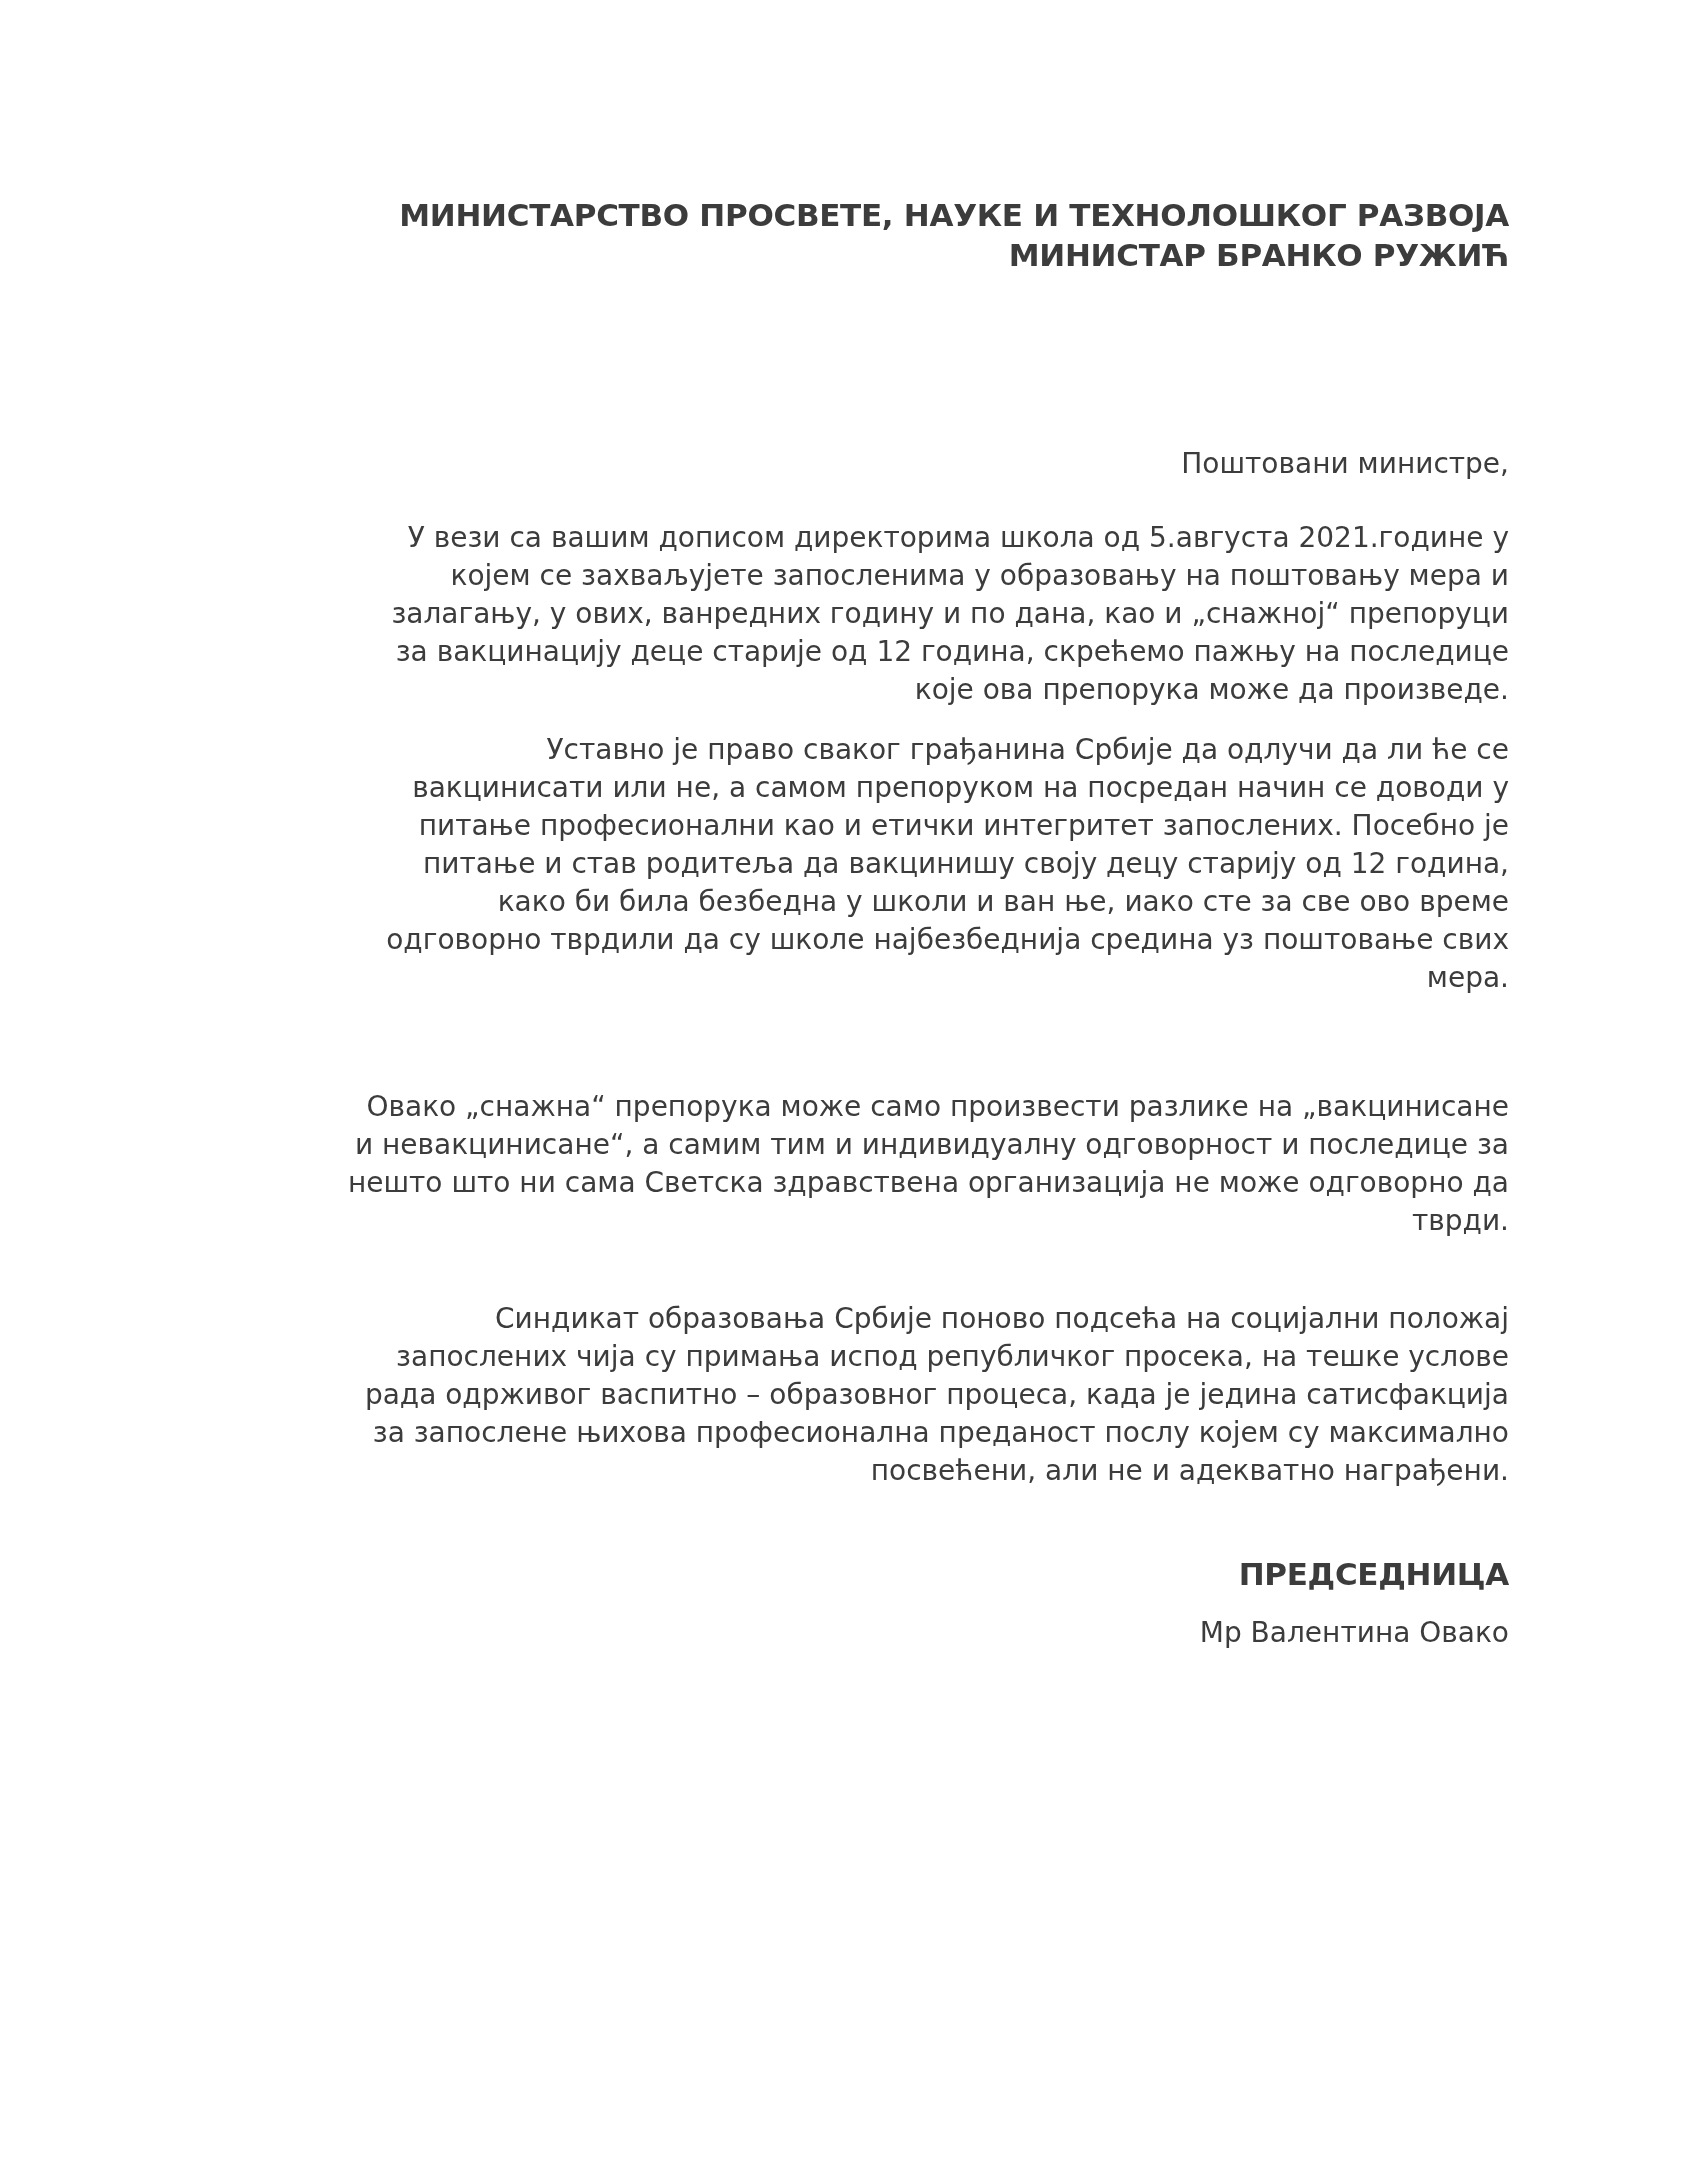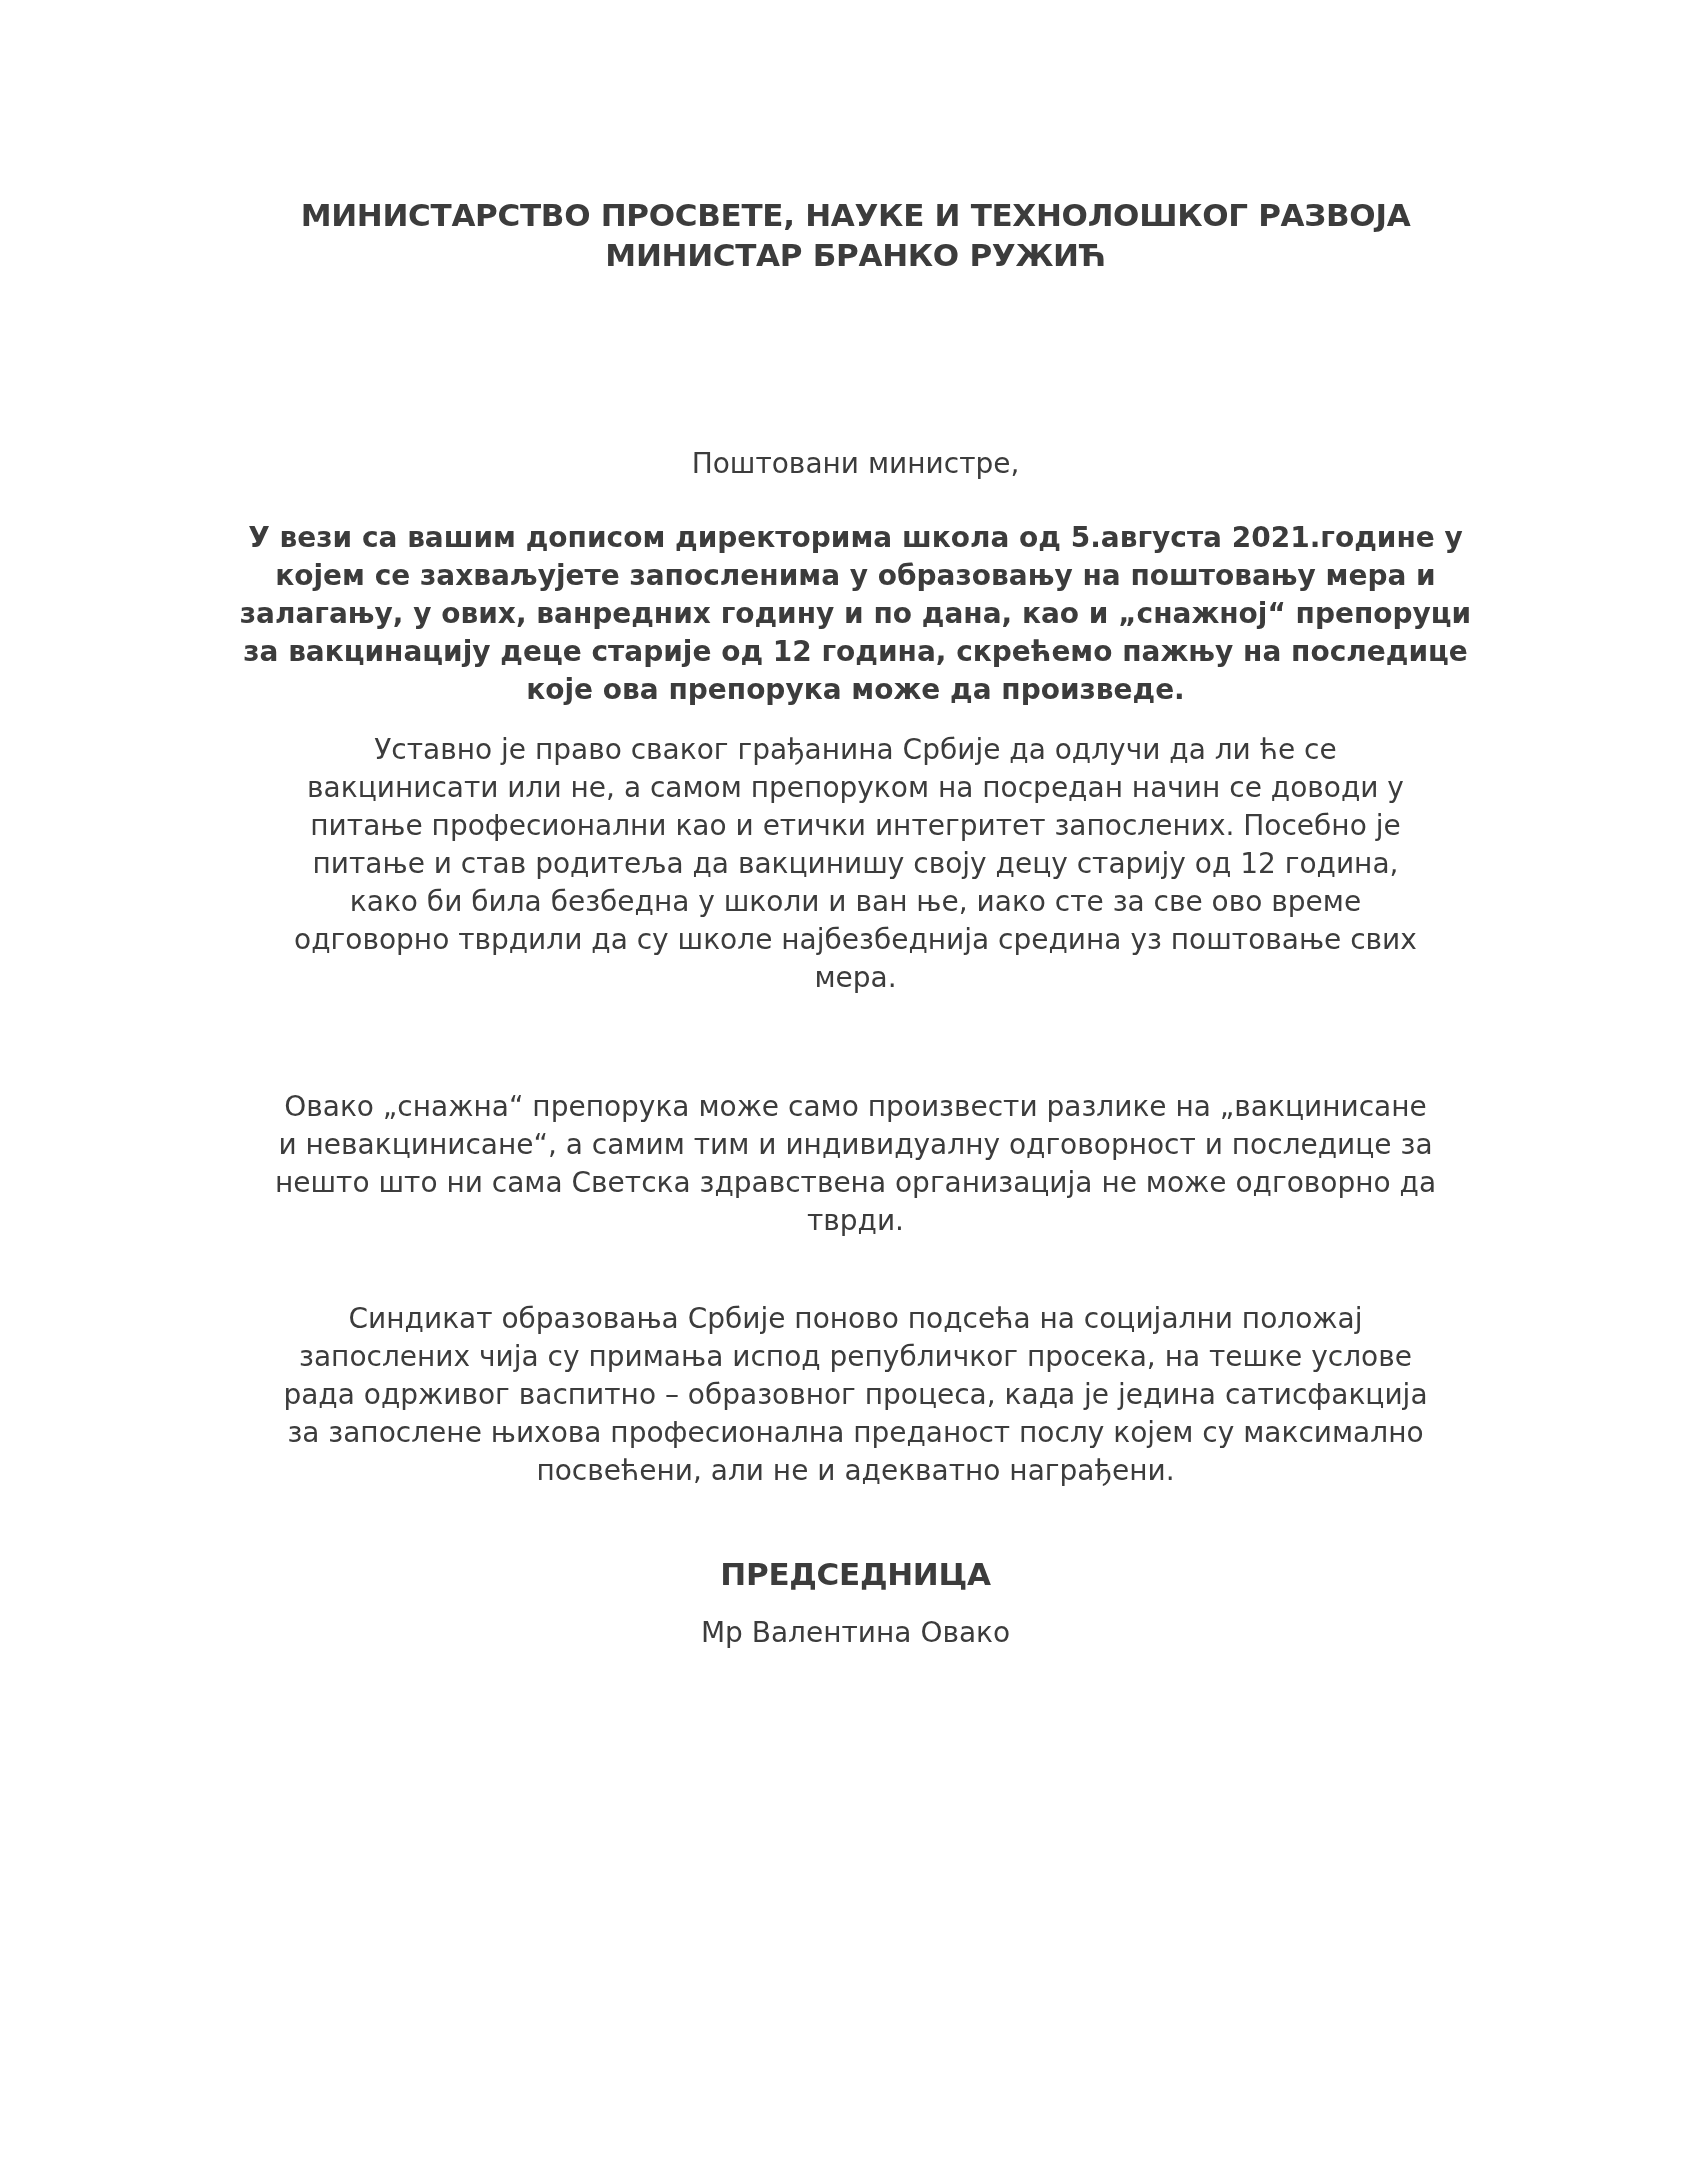--- a/index.html
+++ b/index.html
@@ -14,37 +14,37 @@
     background: #ffffff;
     overflow: hidden;
     font-family: "DejaVu Sans", "Liberation Sans", sans-serif;
     color: #3c3c3c;
   }
   .block {
     position: absolute;
     left: 202px;
     width: 1307px;
     white-space: pre-line;
-    text-align: center;
+    text-align: right;
   }
   .header {
     top: 195px;
     font-size: 31px;
     line-height: 40px;
     font-weight: bold;
     letter-spacing: -0.3px;
   }
   .salutation {
     top: 425px;
     font-size: 28px;
     line-height: 38px;
     margin-top: 20px;
   }
   .para { font-size: 28px; line-height: 38px; }
-  .p1 { top: 519px; font-weight: bold; }
+  .p1 { top: 519px; }
   .p2 { top: 731px; }
   .p3 { top: 1088px; }
   .p4 { top: 1293px; margin-top: 7px; }
   .signature { top: 1535px; }
   .sig-title {
     font-size: 31px;
     line-height: 40px;
     font-weight: bold;
     letter-spacing: -0.3px;
   }

